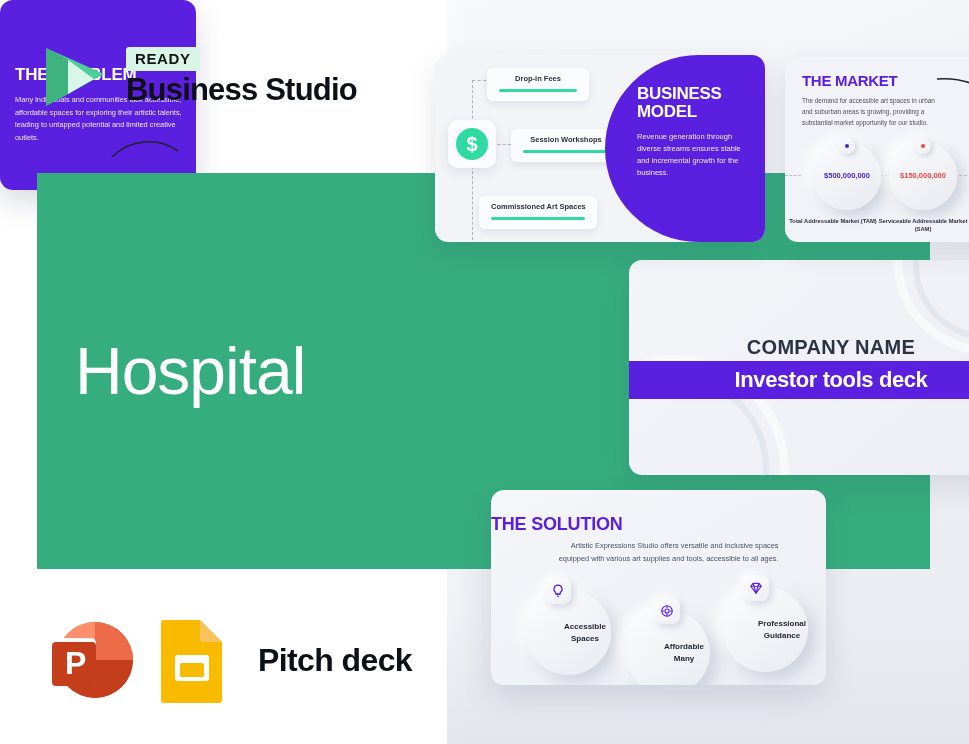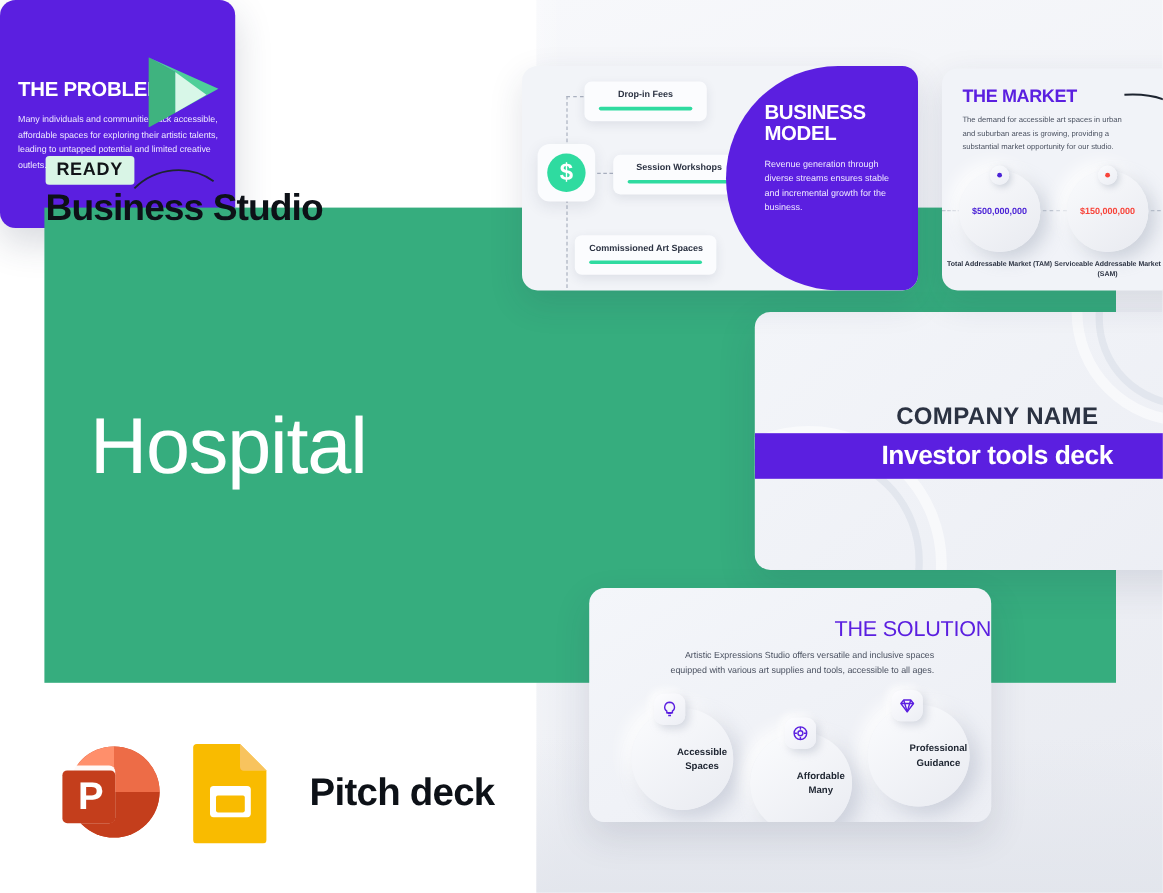--- a/index.html
+++ b/index.html
@@ -18,21 +18,21 @@
   .bg-wash-fade{
     position:absolute; left:380px; top:0; width:90px; height:744px;
     background:linear-gradient(90deg,rgba(255,255,255,1) 0%, rgba(247,248,251,0) 100%);
   }
   .bottom-fade{
     position:absolute; left:447px; bottom:0; width:522px; height:130px;
     background:linear-gradient(180deg,rgba(233,235,241,0) 0%, rgba(226,229,236,.9) 100%);
   }
 
   
-  .logo-block{ position:absolute; left:38px; top:38px; display:flex; align-items:center; gap:14px; z-index:40;flex-direction:column;}
+  .logo-block{ position:absolute; left:38px; top:38px; display:flex; align-items:center; gap:14px; z-index:40;}
   .logo-mark{ position:relative; width:74px; height:78px; }
   .logo-mark svg{ display:block; }
   .logo-text{ display:flex; flex-direction:column; gap:3px; }
   .ready-badge{
     align-self:flex-start;
     background:#d9f5e6; color:#111418;
     font-size:15px; font-weight:700; letter-spacing:.6px;
     padding:3px 9px 4px; border-radius:3px;
     font-family:"Liberation Sans", sans-serif;
   }
@@ -109,21 +109,21 @@
     left:785px; top:57px; width:250px; height:185px; z-index:30;
     background:#f1f3f8; box-shadow:0 10px 28px rgba(40,50,80,.12);
   }
   .mk-title{ position:absolute; left:17px; top:15px; font-size:15px; font-weight:800; color:#5b1fe0; letter-spacing:-.3px;}
   .mk-desc{ position:absolute; left:17px; top:38px; width:140px; font-size:6.4px; line-height:1.72; color:#4a5160;}
   .mk-circle{
     position:absolute; width:68px; height:68px; border-radius:50%;
     background:linear-gradient(145deg,#fafbfd,#e8eaf0);
     box-shadow:6px 6px 14px rgba(160,168,185,.45), -6px -6px 14px rgba(255,255,255,.95);
   }
-  .mk-c1{ left:14px; top:85px; }
+  .mk-c1{ left:28px; top:85px; }
   .mk-c2{ left:104px; top:85px; }
   .mk-dot{ position:absolute; top:-4px; left:50%; margin-left:-8px; width:16px;height:16px;border-radius:50%;
     background:linear-gradient(145deg,#fafbfd,#eceef4); box-shadow:2px 2px 5px rgba(160,168,185,.45);
     display:flex;align-items:center;justify-content:center;}
   .mk-dot i{ width:4px;height:4px;border-radius:50%; display:block;}
   .mk-val{ position:absolute; top:50%; left:0; right:0; margin-top:-5px; text-align:center; font-size:7.5px; font-weight:800;}
   .mk-cap{ position:absolute; width:96px; text-align:center; font-size:5.8px; font-weight:700; color:#2b3242; line-height:1.45;}
   .mk-cap1{ left:0px; top:160px; }
   .mk-cap2{ left:90px; top:160px; }
   .mk-arrow{ position:absolute; left:150px; top:18px; width:70px; height:44px; }
@@ -146,22 +146,22 @@
     display:flex; align-items:center; justify-content:center;
   }
   .cn-band span{ color:#fff; font-size:22px; font-weight:800; letter-spacing:-.4px;}
 
   
   .slide-solution{
     left:491px; top:490px; width:335px; height:195px; z-index:30;
     background:linear-gradient(150deg,#f4f6fa 0%, #eceef4 100%);
     box-shadow:0 12px 30px rgba(40,50,80,.13);
   }
-  .sl-title{ position:absolute; left:0; right:0; top:24px; text-align:right;
-    font-size:18px; font-weight:400; color:#5b1fe0; letter-spacing:-.2px;}
+  .sl-title{ position:absolute; left:0; right:0; top:24px; text-align:left;
+    font-size:18px; font-weight:700; color:#5b1fe0; letter-spacing:-.2px;}
   .sl-desc{ position:absolute; left:50%; transform:translateX(-50%); top:50px; width:240px;
     text-align:right; font-size:7.4px; line-height:1.72; color:#4a5160;}
   .sl-bubble{
     position:absolute; border-radius:50%;
     background:linear-gradient(145deg,#fbfcfe,#e9ebf1);
     box-shadow:7px 7px 16px rgba(160,168,185,.42), -6px -6px 14px rgba(255,255,255,.95);
     display:flex; align-items:center; justify-content:center; text-align:center;
   }
   .sl-bubble span{ font-size:8px; font-weight:800; color:#1d2430; line-height:1.4;margin-left:33px;}
   .sl-b1{ left:35px; top:100px; width:85px; height:85px; }

